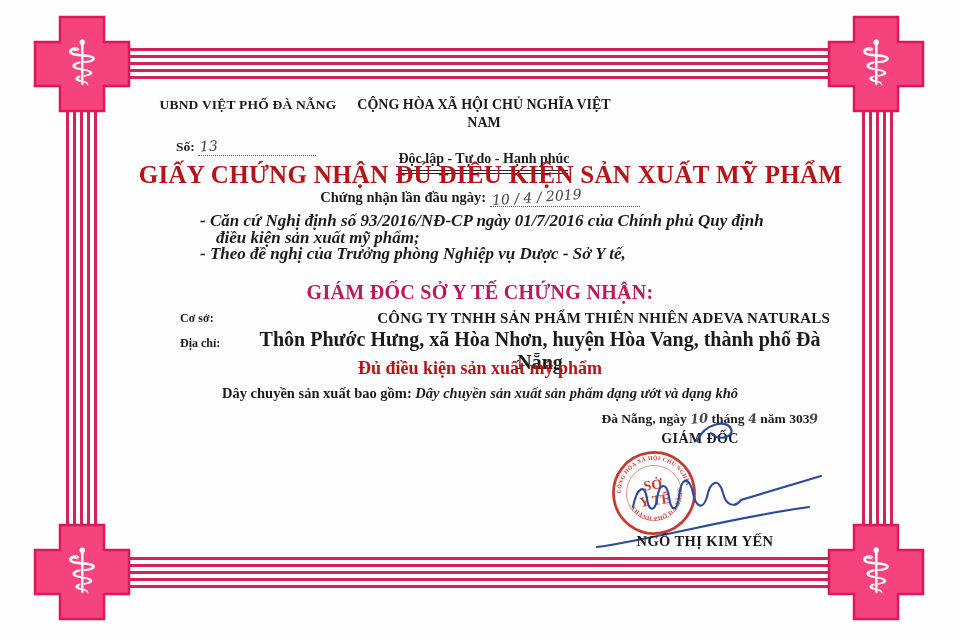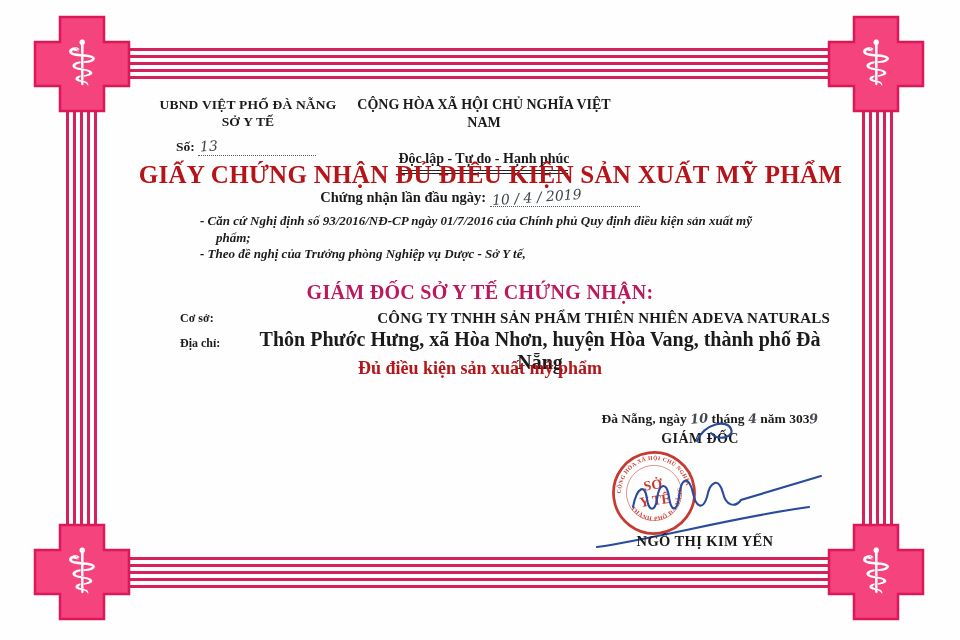--- a/index.html
+++ b/index.html
@@ -42,21 +42,21 @@
   .handwrite { font-family:"DejaVu Serif", serif; font-style:italic; color:#3c434b;
                display:inline-block; transform:rotate(-4deg); font-size:14px; }
 
   .org-right { left:350px; top:96px; width:268px; font-size:14px; line-height:18px; }
   .motto { font-size:14px; margin-top:18px; }
   .dbl-rule { width:168px; height:4px; border-top:1.8px solid #222; border-bottom:1px solid #222; margin:2px auto 0; }
 
   .title { left:0; right:0; top:161px; font-size:25px; letter-spacing:.3px;margin-left:21px; }
   .first-issue { left:0; right:0; top:189px; font-size:14.5px; }
 
-  .legal { left:200px; top:213px; width:580px; font-size:13px; line-height:16.5px; }
+  .legal { left:200px; top:213px; width:580px; font-size:17px; line-height:16.5px; }
   .legal .item { padding-left:16px; text-indent:-16px; }
 
   .decl { left:0; right:0; top:281px; font-size:20px; letter-spacing:.3px; }
   .row-label { font-size:12px; }
   .lbl-coso { left:180px; top:311px; }
   .val-coso { left:250px; right:130px; top:310px; font-size:15px; letter-spacing:.2px;text-align:right; }
   .lbl-diachi { left:180px; top:336px; }
   .val-diachi { left:250px; right:130px; top:328px; font-size:20px; }
   .eligibility { left:0; right:0; top:358px; font-size:18px; }
   .lines { left:60px; right:60px; top:385px; font-size:14.5px; }
@@ -102,21 +102,20 @@
   </div>
   <div class="corner corner-br">
     <svg viewBox="0 0 100 100">
         <path d="M28,3 h44 v25 h25 v44 h-25 v25 h-44 v-25 h-25 v-44 h25 z" fill="#f5437d" stroke="#dc1858" stroke-width="2.5"></path>
         <text class="cross-glyph" x="50" y="71" text-anchor="middle" font-size="62" fill="#ffffff">⚕</text>
       </svg>
   </div>
 
   <div class="abs org-left center b ink">
     <div>UBND VIỆT PHỐ ĐÀ NẴNG</div>
-    <div>SỞ Y TẾ</div>
   </div>
   <div class="abs so-line ink">
     <span class="b">Số:</span>
     <span class="dotted"><span class="handwrite">13</span></span>
   </div>
 
   <div class="abs org-right center ink">
     <div class="b">CỘNG HÒA XÃ HỘI CHỦ NGHĨA VIỆT NAM</div>
     <div class="b motto">Độc lập - Tự do - Hạnh phúc</div>
     <div class="dbl-rule"></div>
@@ -137,20 +136,24 @@
   <div class="abs decl center b red2">GIÁM ĐỐC SỞ Y TẾ CHỨNG NHẬN:</div>
 
   <span class="abs lbl-coso row-label b ink">Cơ sở:</span>
   <div class="abs val-coso center b ink">CÔNG TY TNHH SẢN PHẨM THIÊN NHIÊN ADEVA NATURALS</div>
 
   <span class="abs lbl-diachi row-label b ink">Địa chỉ:</span>
   <div class="abs val-diachi center b ink">Thôn Phước Hưng, xã Hòa Nhơn, huyện Hòa Vang, thành phố Đà Nẵng</div>
 
   <div class="abs eligibility center b red1">Đủ điều kiện sản xuất mỹ phẩm</div>
 
+  <div class="abs lines center ink">
+    <span class="b">Dây chuyền sản xuất bao gồm:</span>
+    <span class="b i">Dây chuyền sản xuất sản phẩm dạng ướt và dạng khô</span>
+  </div>
 
   <div class="abs date-line center b ink">
     <span>Đà Nẵng, ngày</span>
     <span class="hand-num">10</span>
     <span>tháng</span>
     <span class="hand-num">4</span>
     <span>năm 303</span><span class="hand-num">9</span>
   </div>
   <div class="abs director center b ink">GIÁM ĐỐC</div>
 

